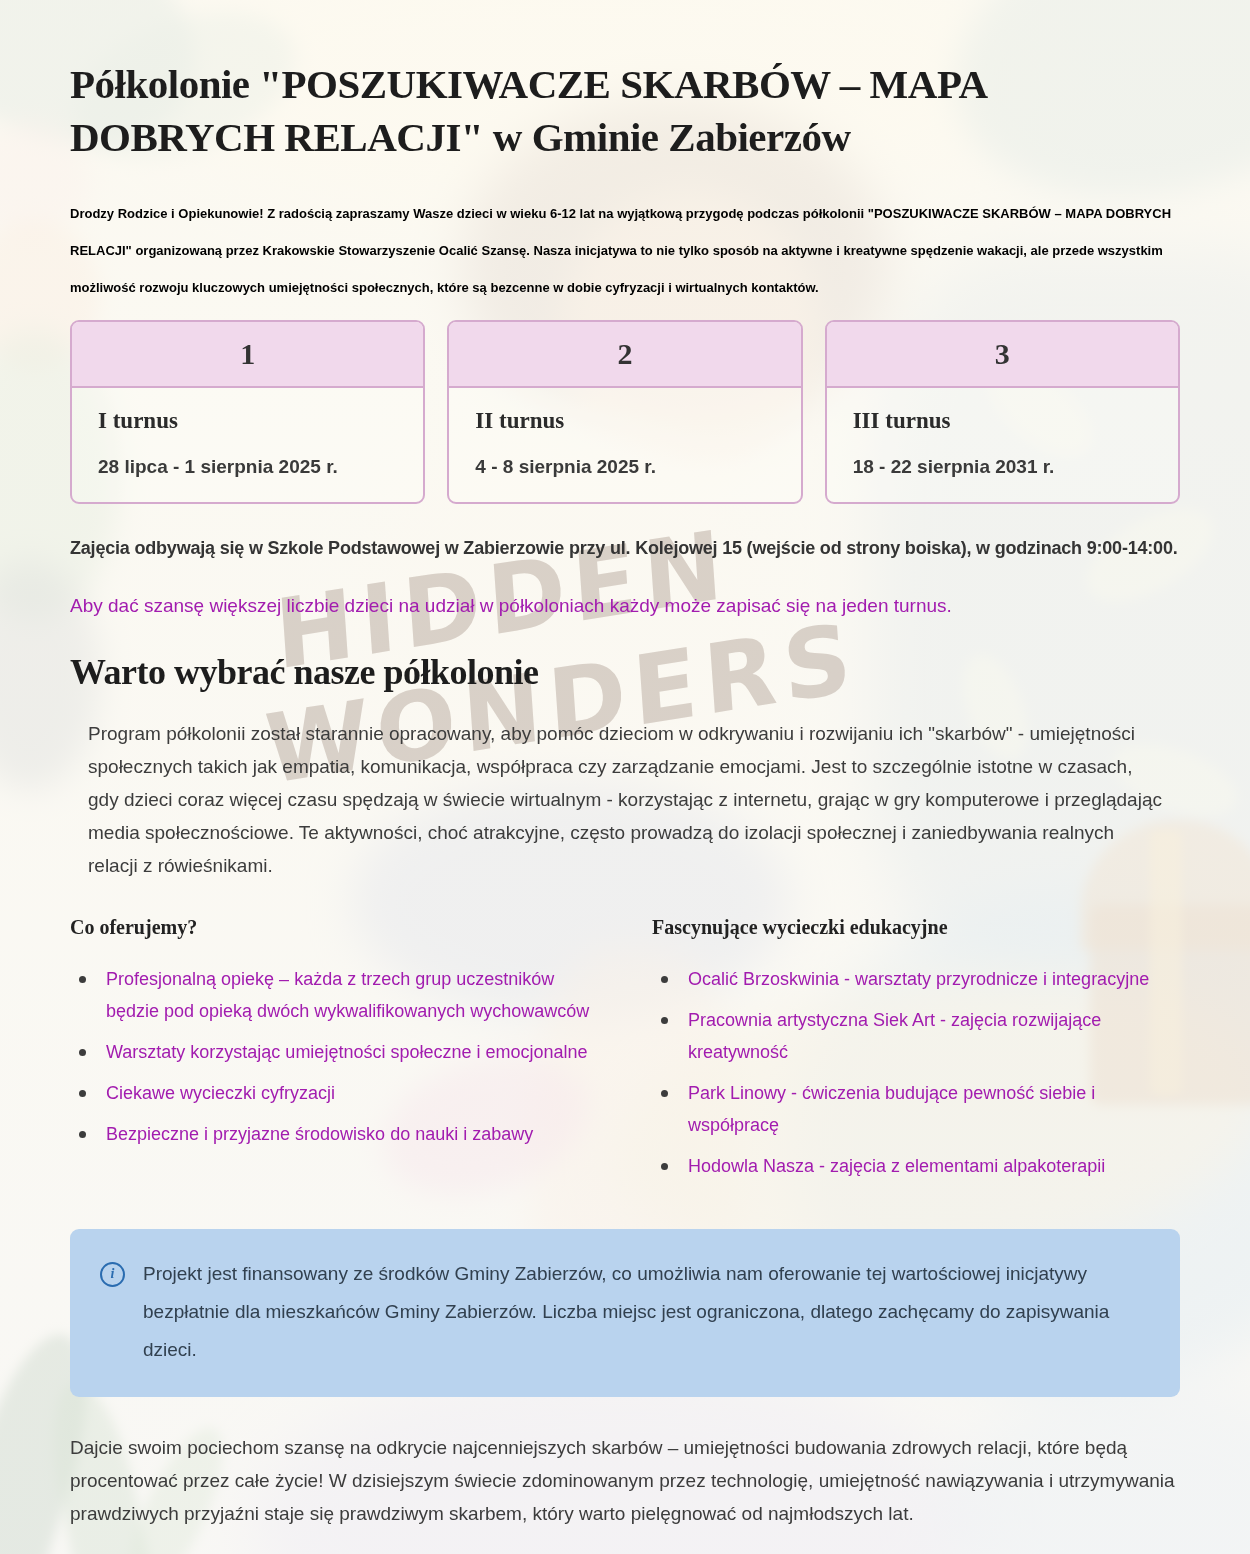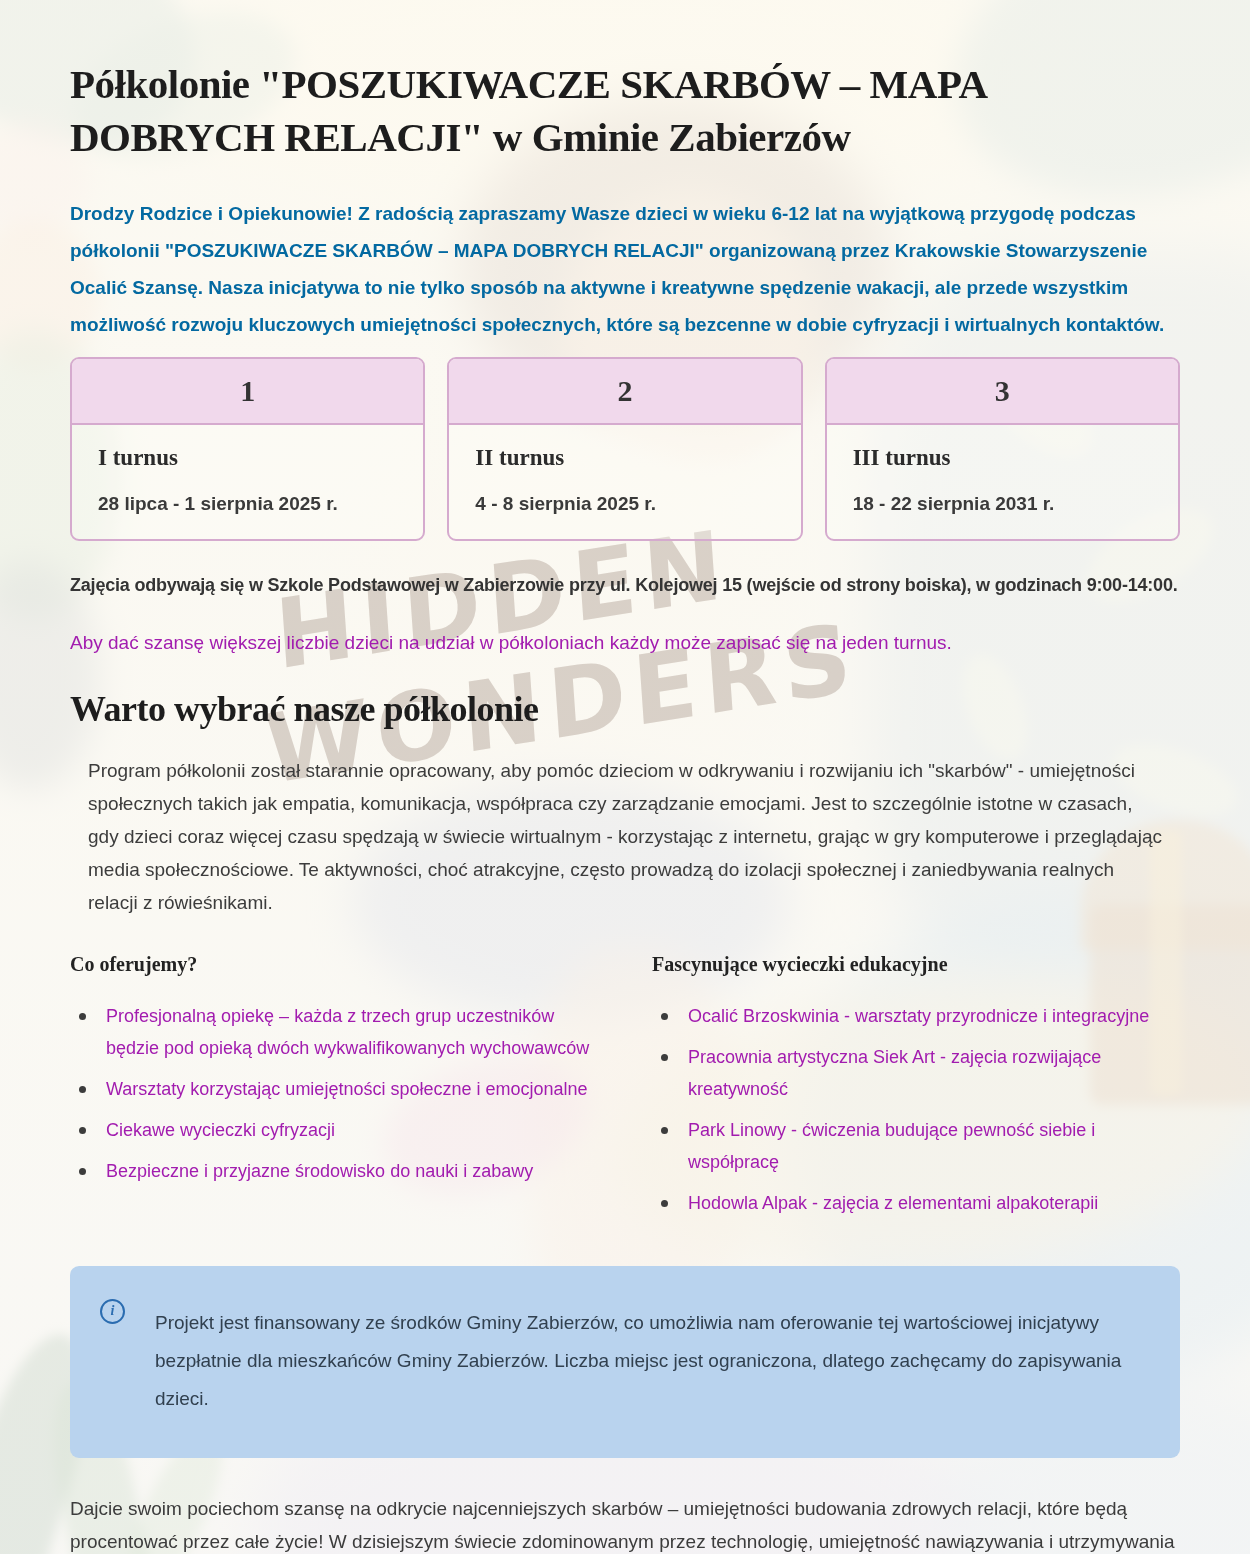--- a/index.html
+++ b/index.html
@@ -61,22 +61,22 @@
   
   .content { position:absolute; top:0; left:70px; width:1110px; }
 
   .page-title {
     font-family:"Liberation Serif", serif; font-weight:bold;
     font-size:41px; line-height:1.3; color:#1d1d1d;
     margin:58px 0 0; max-width:1030px; letter-spacing:-0.5px;
   }
 
   .intro {
-    margin:30px 0 0; font-size:19px; font-weight:bold;
-    color:#0369a1; line-height:37px;
+    margin:30px 0 0; font-size:13px; font-weight:bold;
+    color:#000000; line-height:37px;
   }
 
   .cards { display:flex; gap:22px; margin-top:14px; }
   .card {
     flex:1; border:2px solid #d5aace; border-radius:9px;
     overflow:hidden; background:rgba(255,255,252,0.25);
   }
   .card-header {
     background:#f1d9ec; border-bottom:2px solid #d5aace; height:64px;
     display:flex; align-items:center; justify-content:center;
@@ -223,25 +223,25 @@
         <li>Ciekawe wycieczki cyfryzacji</li>
         <li>Bezpieczne i przyjazne środowisko do nauki i zabawy</li>
       </ul>
     </div>
     <div class="col-right">
       <h3 class="col-heading">Fascynujące wycieczki edukacyjne</h3>
       <ul class="bullets">
         <li>Ocalić Brzoskwinia - warsztaty przyrodnicze i integracyjne</li>
         <li>Pracownia artystyczna Siek Art - zajęcia rozwijające kreatywność</li>
         <li>Park Linowy - ćwiczenia budujące pewność siebie i współpracę</li>
-        <li>Hodowla Alpak - zajęcia z elementami alpakoterapii</li>
+        <li>Hodowla Nasza - zajęcia z elementami alpakoterapii</li>
       </ul>
     </div>
   </div>
 
   <div class="info-box">
     <span class="info-icon">i</span>
-    <p class="info-text" style="margin:12px">Projekt jest finansowany ze środków Gminy Zabierzów, co umożliwia nam oferowanie tej wartościowej inicjatywy bezpłatnie dla mieszkańców Gminy Zabierzów. Liczba miejsc jest ograniczona, dlatego zachęcamy do zapisywania dzieci.</p>
+    <p class="info-text" style="margin:0">Projekt jest finansowany ze środków Gminy Zabierzów, co umożliwia nam oferowanie tej wartościowej inicjatywy bezpłatnie dla mieszkańców Gminy Zabierzów. Liczba miejsc jest ograniczona, dlatego zachęcamy do zapisywania dzieci.</p>
   </div>
 
   <p class="closing">Dajcie swoim pociechom szansę na odkrycie najcenniejszych skarbów – umiejętności budowania zdrowych relacji, które będą procentować przez całe życie! W dzisiejszym świecie zdominowanym przez technologię, umiejętność nawiązywania i utrzymywania prawdziwych przyjaźni staje się prawdziwym skarbem, który warto pielęgnować od najmłodszych lat.</p>
 
 </div>
 
 </body></html>

